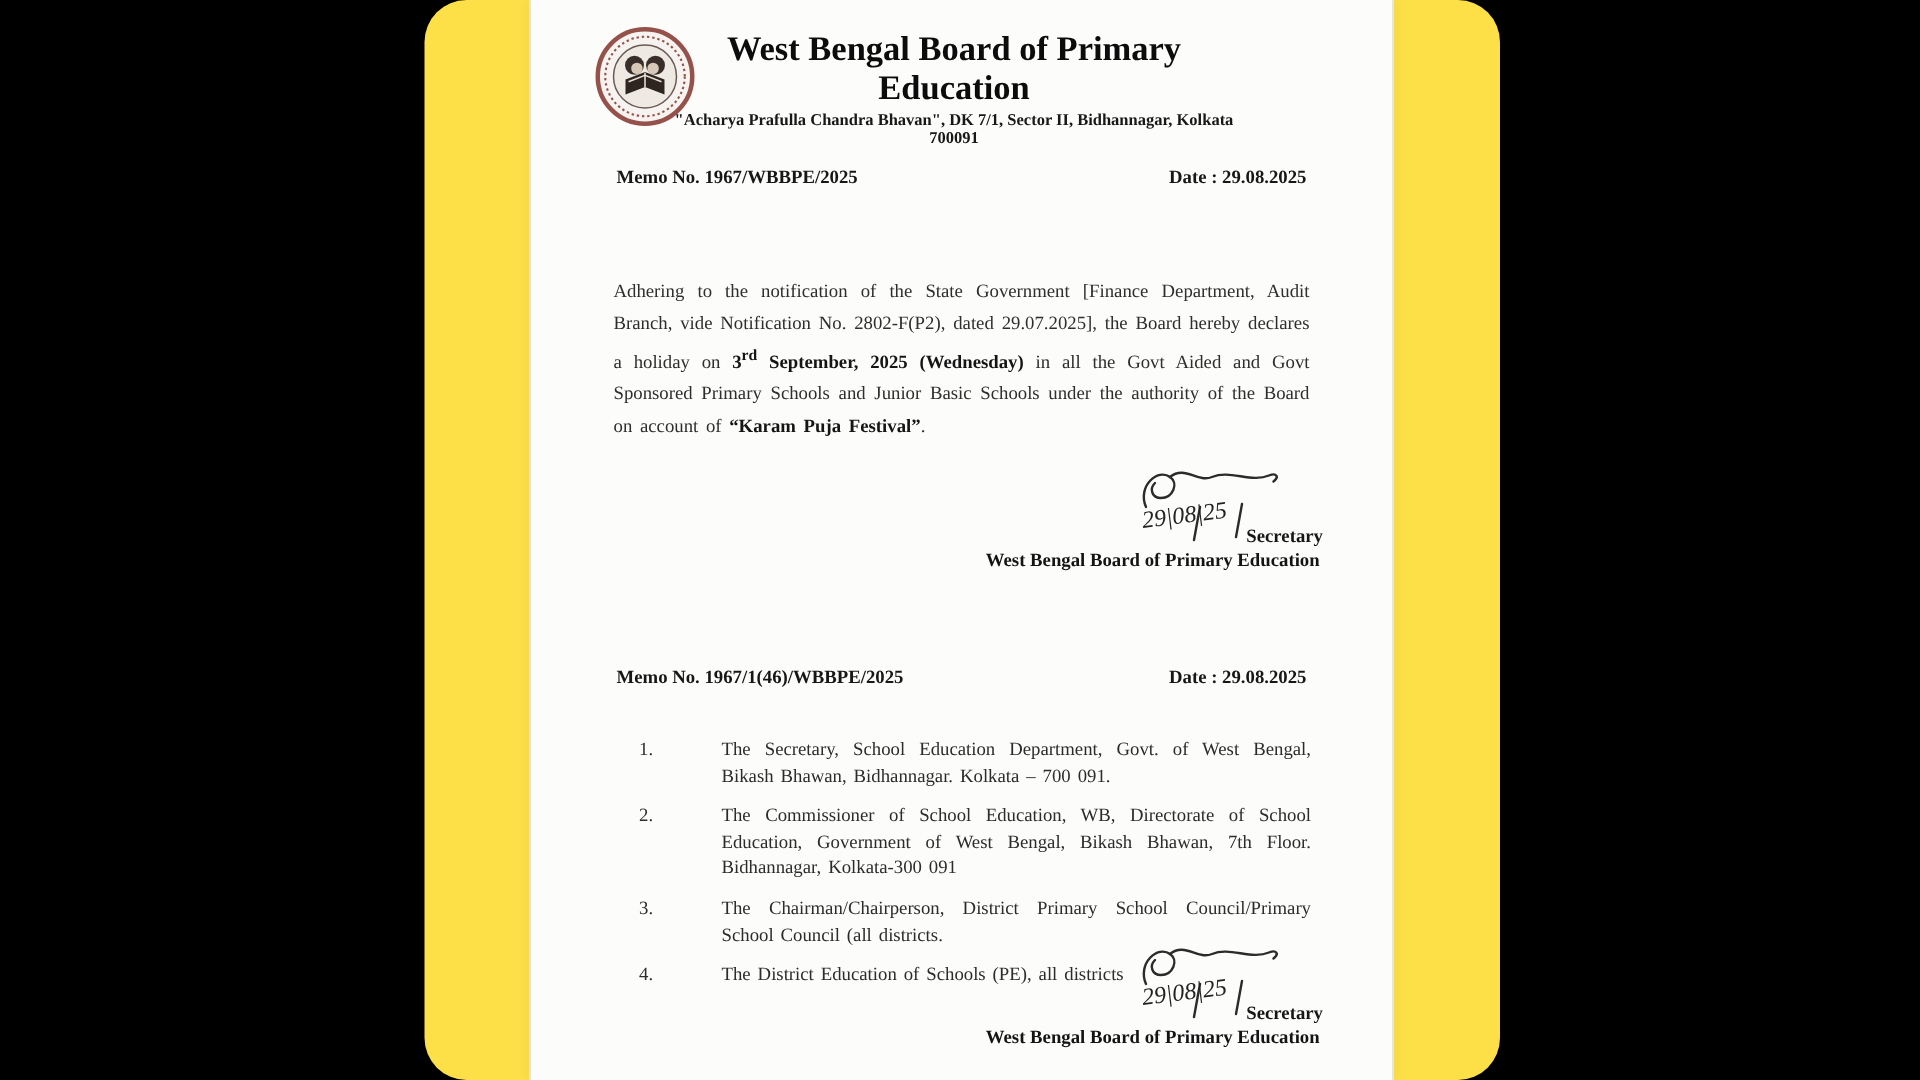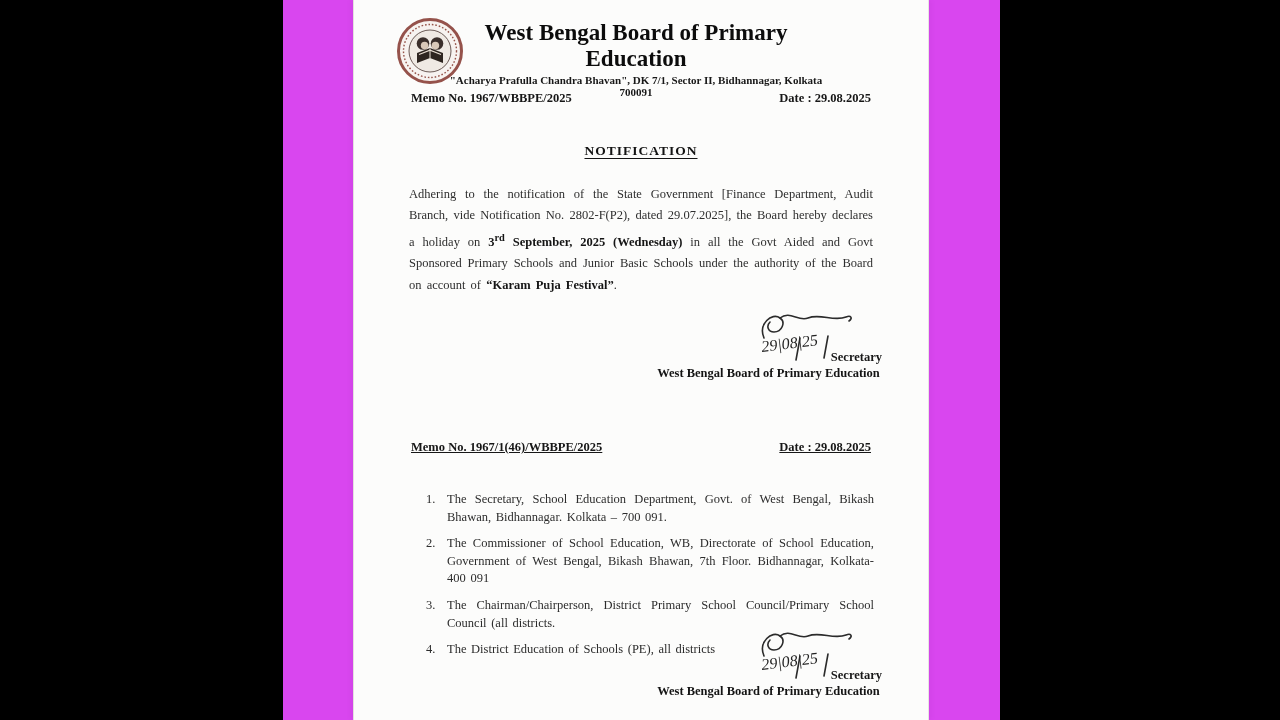--- a/index.html
+++ b/index.html
@@ -1,34 +1,34 @@
 <!DOCTYPE html>
 <html><head>
 <meta charset="utf-8">
 <style>
   html,body{margin:0;padding:0;background:#000;}
   .stage{position:relative;width:1280px;height:720px;background:#000;overflow:hidden;
          font-family:"Liberation Serif", serif;color:#262626;}
-  .scan{position:absolute;left:283px;top:0;width:717px;height:720px;background:#d946ef;}
+  .scan{position:absolute;left:283px;top:0;width:717px;height:720px;background:#fde047;border-radius:28px;}
   .page{position:absolute;left:70px;top:0;width:574px;height:720px;background:#fcfcfb;
         border-left:1px solid #e2e1de;border-right:1px solid #e6e5e2;
         box-shadow:-3px 0 5px rgba(0,0,0,0.03), 3px 0 5px rgba(0,0,0,0.03);}
   
   .logo{position:absolute;left:41px;top:15px;width:70px;height:72px;}
   .head-text{position:absolute;left:92px;top:20px;width:380px;text-align:center;}
   .org-title{margin:0;font-size:23px;line-height:26px;font-weight:bold;color:#0c0c0c;}
   .org-addr{margin-top:2px;font-size:11px;font-weight:bold;color:#181818;}
   .contact{position:absolute;left:112px;top:61px;width:440px;font-size:10.5px;font-weight:bold;
            color:#1d1d1d;white-space:nowrap;}
   .gicon{font-family:"DejaVu Sans", sans-serif;font-weight:normal;font-size:11px;}
   .ul{text-decoration:underline;text-underline-offset:2px;}
   
   .memo-row{position:absolute;left:0;width:574px;display:flex;justify-content:space-between;
-            padding:0 57px;box-sizing:border-box;font-size:12.5px;font-weight:bold;color:#171717;}
-  .memo1{top:91px;} .memo2{top:440px;text-decoration:underline;}
+            padding:0 57px;box-sizing:border-box;font-size:12.5px;font-weight:bold;color:#171717;margin-top:20px;}
+  .memo1{top:91px;} .memo2{top:424px;}
   
   .notif{position:absolute;left:0;top:143px;width:574px;text-align:center;font-size:13.5px;
          font-weight:bold;letter-spacing:1px;color:#141414;}
   .notif span{text-decoration:underline;text-underline-offset:3px;}
   
   .para{position:absolute;left:55px;width:464px;font-size:12.5px;line-height:21.4px;
         text-align:justify;color:#2e2e2e;word-spacing:2px;}
   .p1{top:184px;} .p2{top:283px;}
   .para b{color:#151515;}
   
@@ -39,21 +39,21 @@
   .scribble{stroke:#2b2b2b;stroke-width:1.6;fill:none;stroke-linecap:round;}
   .hand-date{font-family:"Liberation Serif", serif;font-style:italic;font-size:16px;fill:#222;}
   .sig-title{text-align:right;padding-left:55px;font-size:12.5px;font-weight:bold;color:#171717;}
   .sig-org{text-align:center;padding-left:13px;font-size:12.5px;font-weight:bold;color:#141414;
            margin-top:1px;}
   
   .cc-intro{position:absolute;left:57px;top:466px;font-size:12.5px;color:#2c2c2c;}
   .cc-list{position:absolute;left:72px;top:491px;width:448px;}
   .cc-item{display:flex;margin-bottom:9px;font-size:12.5px;line-height:17.6px;color:#2c2c2c;}
   .cc-num{width:21px;flex:none;}
-  .cc-text{flex:1;text-align:justify;word-spacing:1.5px;}
+  .cc-text{flex:1;text-align:justify;word-spacing:1.5px;margin-left:34px;}
 </style>
 </head>
 <body>
 
 <div class="stage">
   <div class="scan">
     <div class="page">
 
       <svg class="logo" viewBox="0 0 70 72">
         <circle cx="35" cy="36" r="31.5" fill="#f7f3ef" stroke="#8a4038" stroke-width="3" opacity="0.9"></circle>
@@ -71,23 +71,20 @@
       <div class="head-text">
         <h1 class="org-title">West Bengal Board of Primary Education</h1>
         <div class="org-addr">"Acharya Prafulla Chandra Bhavan", DK 7/1, Sector II, Bidhannagar, Kolkata 700091</div>
       </div>
 
       <div class="memo-row memo1">
         <span>Memo No. 1967/WBBPE/2025</span>
         <span>Date : 29.08.2025</span>
       </div>
 
-      <div class="notif">
-        <span>NOTIFICATION</span>
-      </div>
 
       <div class="para p1"><span>Adhering to the notification of the State Government [Finance Department, Audit Branch, vide Notification No. 2802-F(P2), dated 29.07.2025], the Board hereby declares a holiday on </span><b><span>3</span><sup>rd</sup><span> September, 2025 (Wednesday)</span></b><span> in all the Govt Aided and Govt Sponsored Primary Schools and Junior Basic Schools under the authority of the Board on account of </span><b>“Karam Puja Festival”</b><span>.</span></div>
 
 
       <div class="sig sig1">
         <div class="sig-script">
           <svg width="130" height="50" viewBox="0 0 130 50">
             <path class="scribble" d="M14,30 C8,16 22,4 30,10 C36,14 32,24 24,24 C18,24 16,18 20,14"></path>
             <path class="scribble" d="M30,10 C40,2 48,14 58,10 C70,5 84,14 96,9 C101,7 103,10 99,13"></path>
             <path class="scribble" d="M50,30 L46,52" stroke-width="1.3"></path>
@@ -104,21 +101,21 @@
         <span>Date : 29.08.2025</span>
       </div>
 
       <div class="cc-list">
         <div class="cc-item">
           <span class="cc-num">1.</span>
           <span class="cc-text">The Secretary, School Education Department, Govt. of West Bengal, Bikash Bhawan, Bidhannagar. Kolkata – 700 091.</span>
         </div>
         <div class="cc-item">
           <span class="cc-num">2.</span>
-          <span class="cc-text">The Commissioner of School Education, WB, Directorate of School Education, Government of West Bengal, Bikash Bhawan, 7th Floor. Bidhannagar, Kolkata-400 091</span>
+          <span class="cc-text">The Commissioner of School Education, WB, Directorate of School Education, Government of West Bengal, Bikash Bhawan, 7th Floor. Bidhannagar, Kolkata-300 091</span>
         </div>
         <div class="cc-item">
           <span class="cc-num">3.</span>
           <span class="cc-text">The Chairman/Chairperson, District Primary School Council/Primary School Council (all districts.</span>
         </div>
         <div class="cc-item">
           <span class="cc-num">4.</span>
           <span class="cc-text">The District Education of Schools (PE), all districts</span>
         </div>
       </div>

